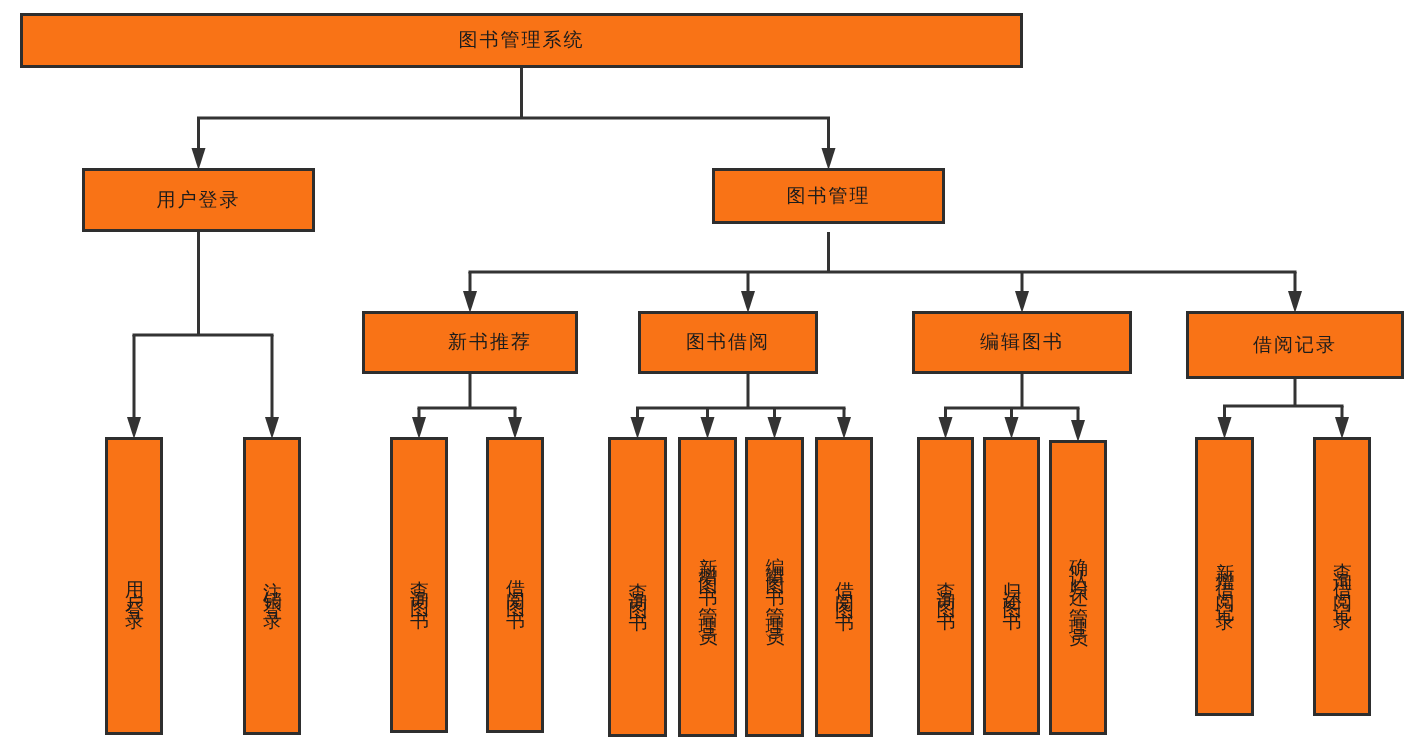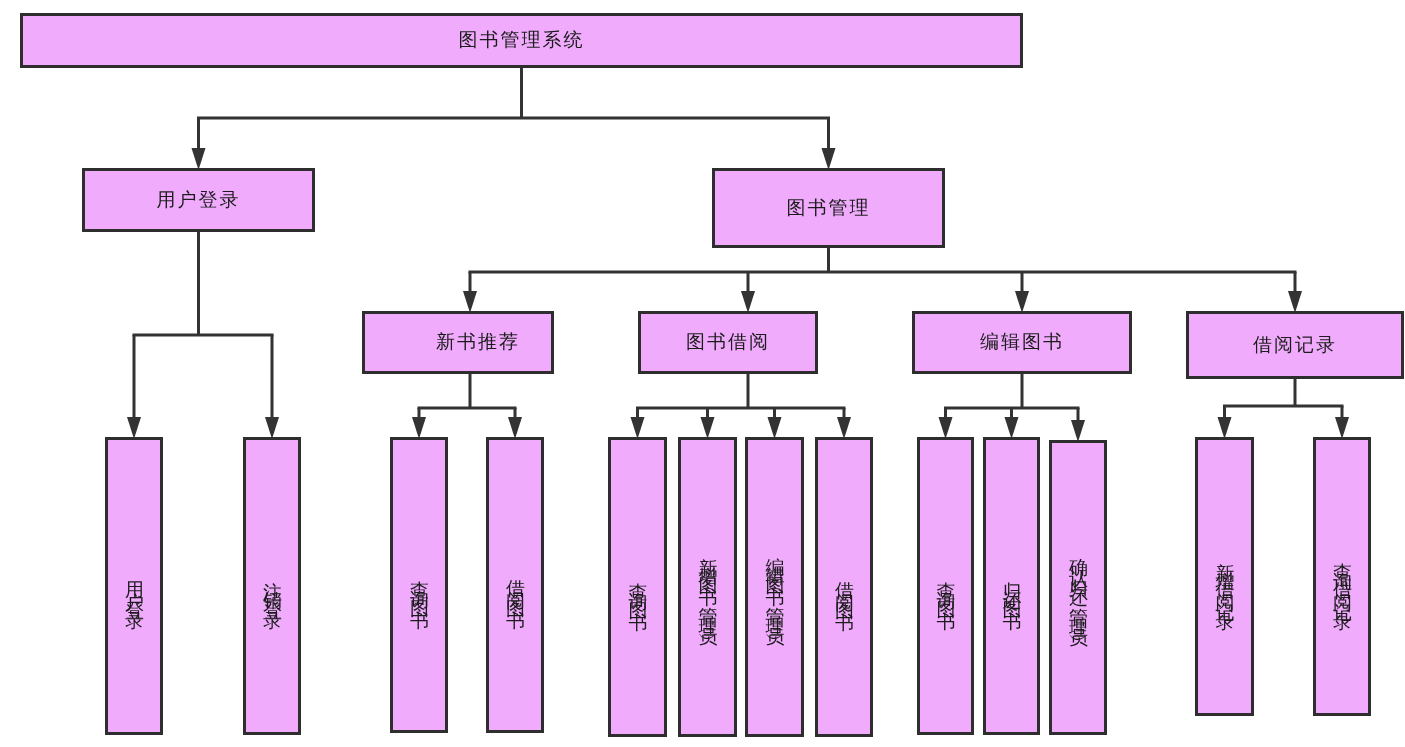--- a/index.html
+++ b/index.html
@@ -14,21 +14,21 @@
   #edges {
     position: absolute;
     left: 0; top: 0;
     width: 1405px; height: 747px;
     pointer-events: none;
   }
   .node {
     position: absolute;
     box-sizing: border-box;
     border: 3px solid #2e2e2e;
-    background: #f0abfc;
+    background: #f97316;
     display: flex;
     align-items: center;
     justify-content: center;
     color: #1c1c1c;
     font-size: 19px;
     letter-spacing: 2px;
     text-align: left;
     line-height: 1.2;
   }
   .node.vertical {
@@ -103,22 +103,22 @@
       <line x1="1295" y1="374" x2="1295" y2="406" stroke="#333333" stroke-width="3"></line>
       <line x1="1223" y1="406" x2="1343.5" y2="406" stroke="#333333" stroke-width="3"></line>
       <line x1="1224.5" y1="406" x2="1224.5" y2="419" stroke="#333333" stroke-width="3"></line>
       <polygon points="1217.5,417 1231.5,417 1224.5,439" fill="#333333"></polygon>
       <line x1="1342" y1="406" x2="1342" y2="419" stroke="#333333" stroke-width="3"></line>
       <polygon points="1335,417 1349,417 1342,439" fill="#333333"></polygon>
     </svg>
   <div id="nodes">
       <div class="node" style="left: 20px; top: 13px; width: 1003px; height: 55px; border-color: rgb(46, 46, 46); color: rgb(28, 28, 28);">图书管理系统</div>
       <div class="node" style="left: 82px; top: 168px; width: 233px; height: 64px; border-color: rgb(46, 46, 46); color: rgb(28, 28, 28);">用户登录</div>
-      <div class="node" style="left: 712px; top: 168px; width: 233px; height: 80px; border-color: rgb(46, 46, 46); color: rgb(28, 28, 28);">图书管理</div>
-      <div class="node" style="left: 362px; top: 311px; width: 192px; height: 63px; border-color: rgb(46, 46, 46); color: rgb(28, 28, 28); padding-left: 40px;">新书推荐</div>
+      <div class="node" style="left: 712px; top: 168px; width: 233px; height: 56px; border-color: rgb(46, 46, 46); color: rgb(28, 28, 28);">图书管理</div>
+      <div class="node" style="left: 362px; top: 311px; width: 216px; height: 63px; border-color: rgb(46, 46, 46); color: rgb(28, 28, 28); padding-left: 40px;">新书推荐</div>
       <div class="node" style="left: 638px; top: 311px; width: 180px; height: 63px; border-color: rgb(46, 46, 46); color: rgb(28, 28, 28);">图书借阅</div>
       <div class="node" style="left: 912px; top: 311px; width: 220px; height: 63px; border-color: rgb(46, 46, 46); color: rgb(28, 28, 28);">编辑图书</div>
       <div class="node" style="left: 1186px; top: 311px; width: 218px; height: 68px; border-color: rgb(46, 46, 46); color: rgb(28, 28, 28);">借阅记录</div>
       <div class="node vertical" style="left: 105px; top: 437px; width: 58px; height: 298px; border-color: rgb(46, 46, 46); color: rgb(28, 28, 28);">用户登录</div>
       <div class="node vertical" style="left: 243px; top: 437px; width: 58px; height: 298px; border-color: rgb(46, 46, 46); color: rgb(28, 28, 28);">注销登录</div>
       <div class="node vertical" style="left: 390px; top: 437px; width: 58px; height: 296px; border-color: rgb(46, 46, 46); color: rgb(28, 28, 28);">查询图书</div>
       <div class="node vertical" style="left: 486px; top: 437px; width: 58px; height: 296px; border-color: rgb(46, 46, 46); color: rgb(28, 28, 28);">借阅图书</div>
       <div class="node vertical" style="left: 608px; top: 437px; width: 59px; height: 300px; border-color: rgb(46, 46, 46); color: rgb(28, 28, 28);">查询图书</div>
       <div class="node vertical" style="left: 678px; top: 437px; width: 59px; height: 300px; border-color: rgb(46, 46, 46); color: rgb(28, 28, 28);">新增图书（管理员）</div>
       <div class="node vertical" style="left: 745px; top: 437px; width: 59px; height: 300px; border-color: rgb(46, 46, 46); color: rgb(28, 28, 28);">编辑图书（管理员）</div>

